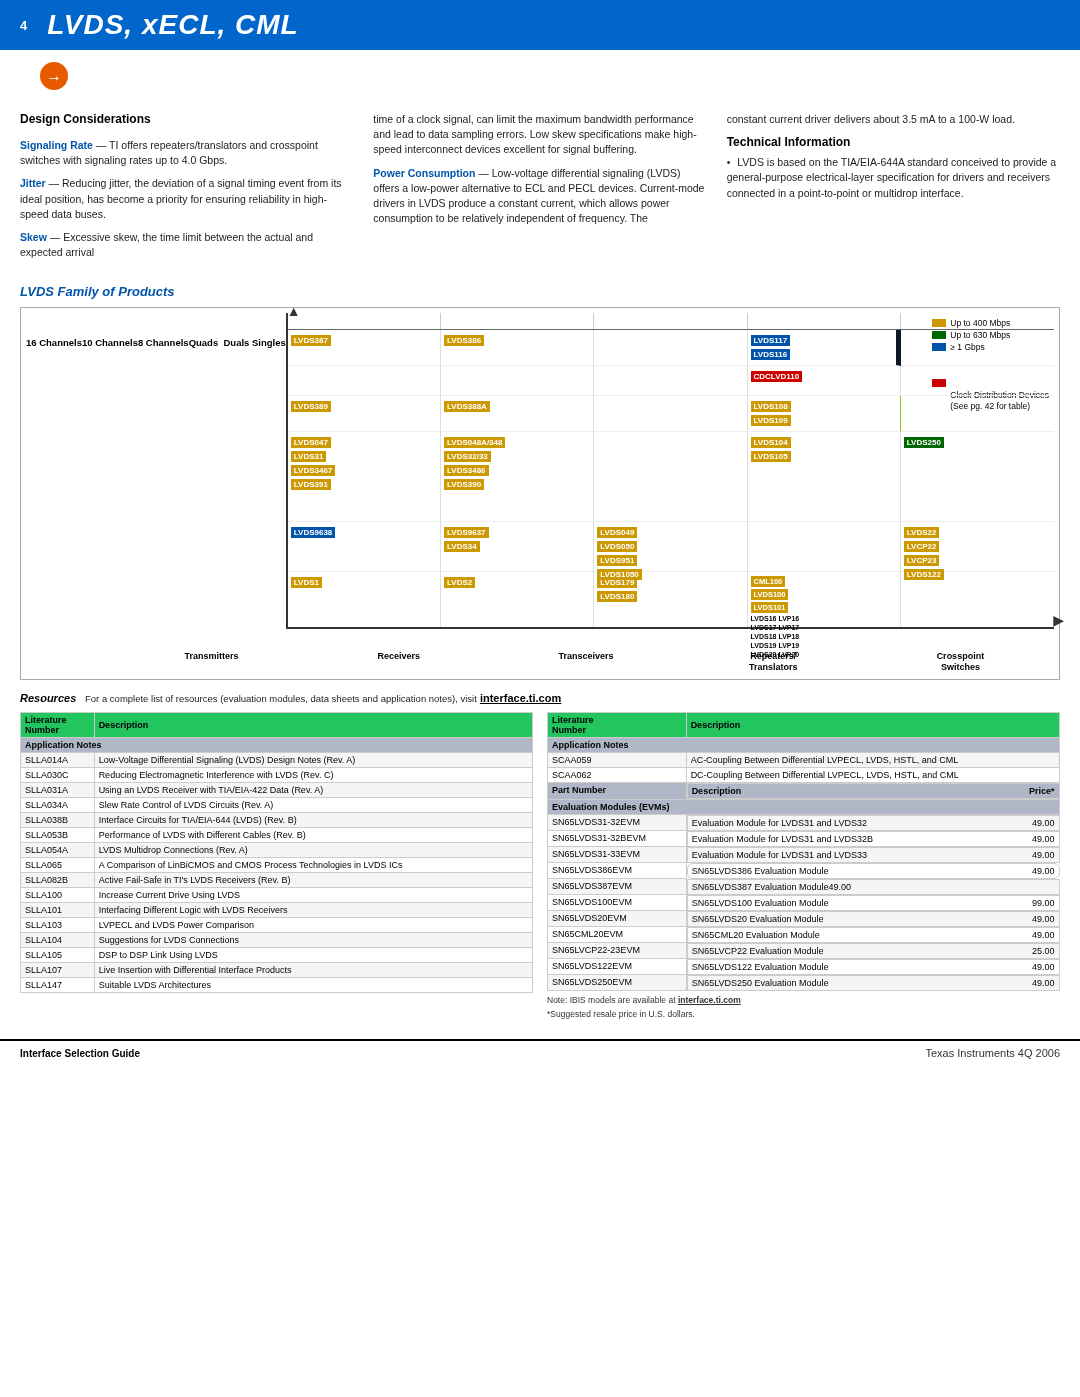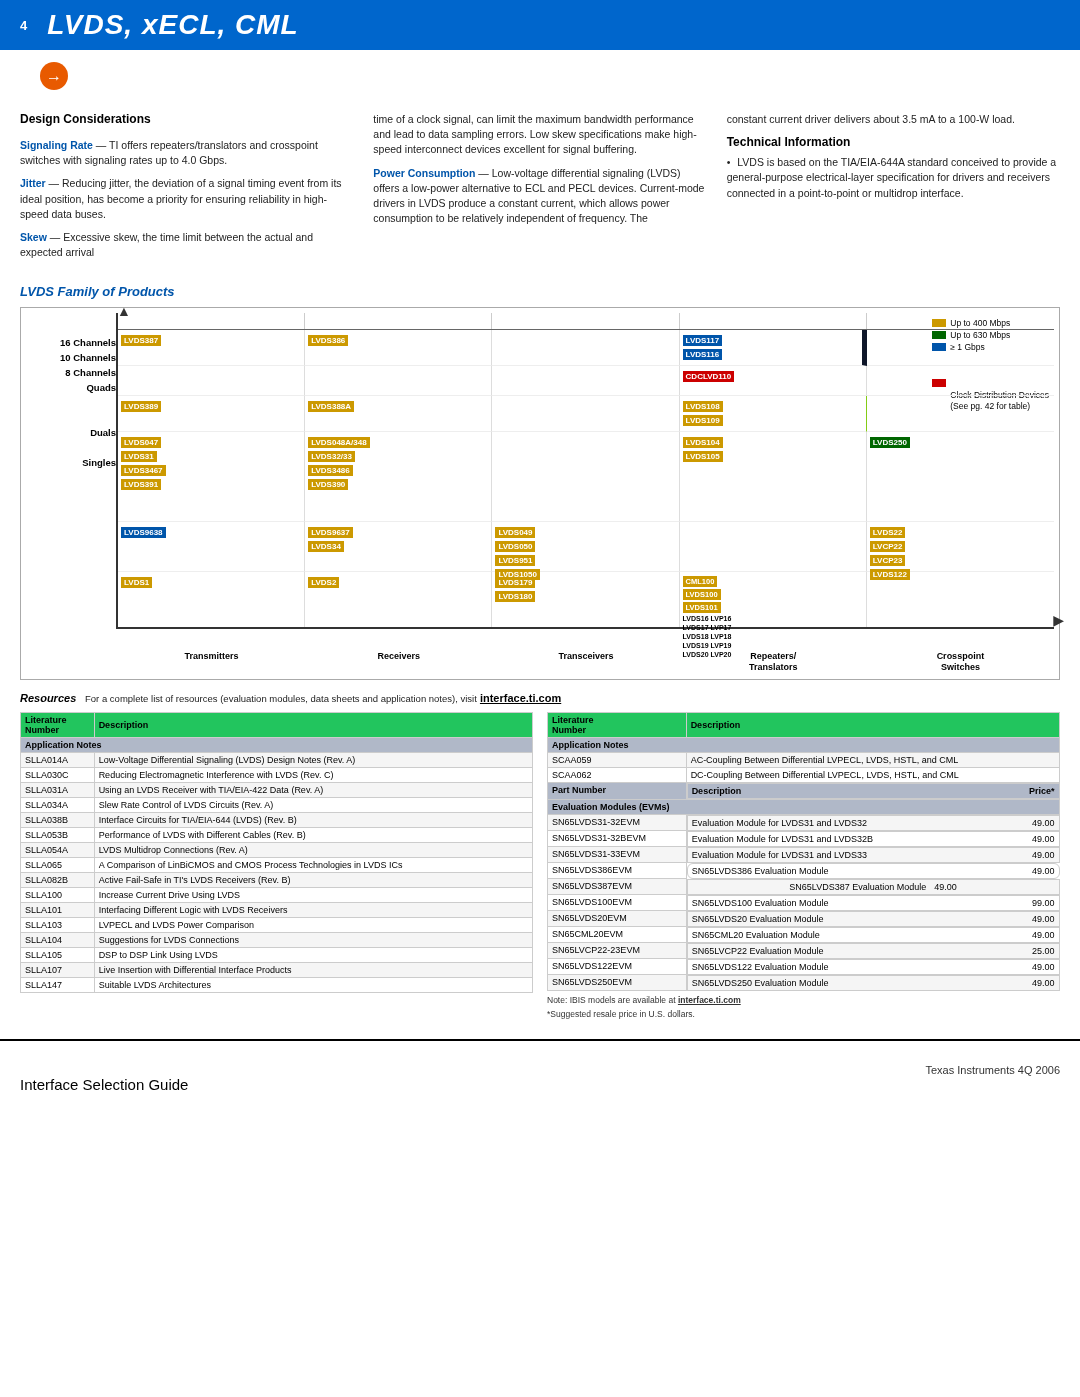--- a/index.html
+++ b/index.html
@@ -193,23 +193,22 @@
     
     .footer {
       border-top: 2px solid #000;
       display: flex;
       justify-content: space-between;
       align-items: center;
       padding: 6px 20px;
       margin-top: 10px;
     }
     .footer-left {
-      font-weight: normal;
-      font-size: 15px;
-      margin-top: 29px;
+      font-weight: bold;
+      font-size: 10px;
     }
     .footer-right {
       font-size: 11px;
       color: #333;
     }
 
     .chart-outer {
       position: relative;
       border: 1px solid #aaa;
       margin-bottom: 12px;
@@ -299,21 +298,21 @@
         <span>≥ 1 Gbps</span>
       </div>
       <div class="legend-item">
         <div class="legend-box" style="background:#cc0000;"></div>
         <span style="max-width:110px;display:inline-block;line-height:1.3;margin-top:36px;">Clock Distribution Devices<br>(See pg. 42 for table)</span>
       </div>
     </div>
 
     <div style="display:flex; padding: 5px 5px 0 5px;">
 
-      <div style="display:flex; flex-direction:column; min-width:90px; padding-top:22px; padding-bottom:30px; justify-content:flex-start;">
+      <div style="display:flex; flex-direction:row; min-width:90px; padding-top:22px; padding-bottom:30px; justify-content:flex-start;">
         <div class="y-label">16 Channels</div>
         <div class="y-label">10 Channels</div>
         <div class="y-label">8 Channels</div>
         <div class="y-label">Quads</div>
         <div class="y-label">&nbsp;</div>
         <div class="y-label">&nbsp;</div>
         <div class="y-label">Duals</div>
         <div class="y-label">&nbsp;</div>
         <div class="y-label">Singles</div>
       </div>
@@ -588,21 +587,21 @@
             </tr>
           <tr>
               <td>SN65LVDS386EVM</td>
               <td style="display:flex; justify-content:space-between;border-radius:6px;">
                 <span>SN65LVDS386 Evaluation Module</span>
                 <span>49.00</span>
               </td>
             </tr>
           <tr>
               <td>SN65LVDS387EVM</td>
-              <td style="display:flex; justify-content:center;gap:8px;">
+              <td style="display:flex; justify-content:flex-start;">
                 <span>SN65LVDS387 Evaluation Module</span>
                 <span>49.00</span>
               </td>
             </tr>
           <tr>
               <td>SN65LVDS100EVM</td>
               <td style="display:flex; justify-content:space-between;">
                 <span>SN65LVDS100 Evaluation Module</span>
                 <span>99.00</span>
               </td>

